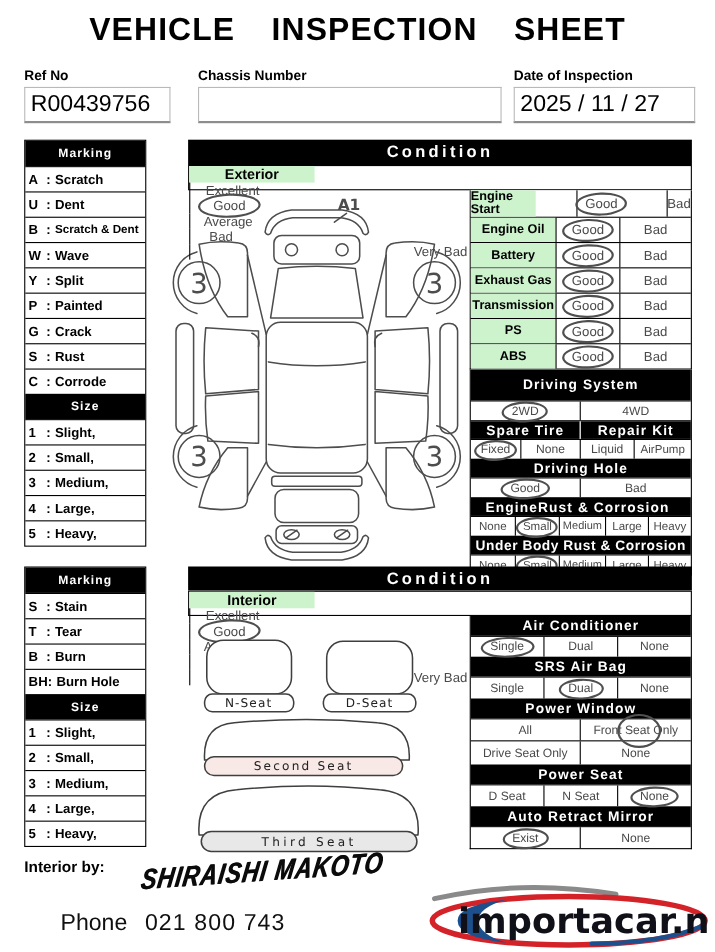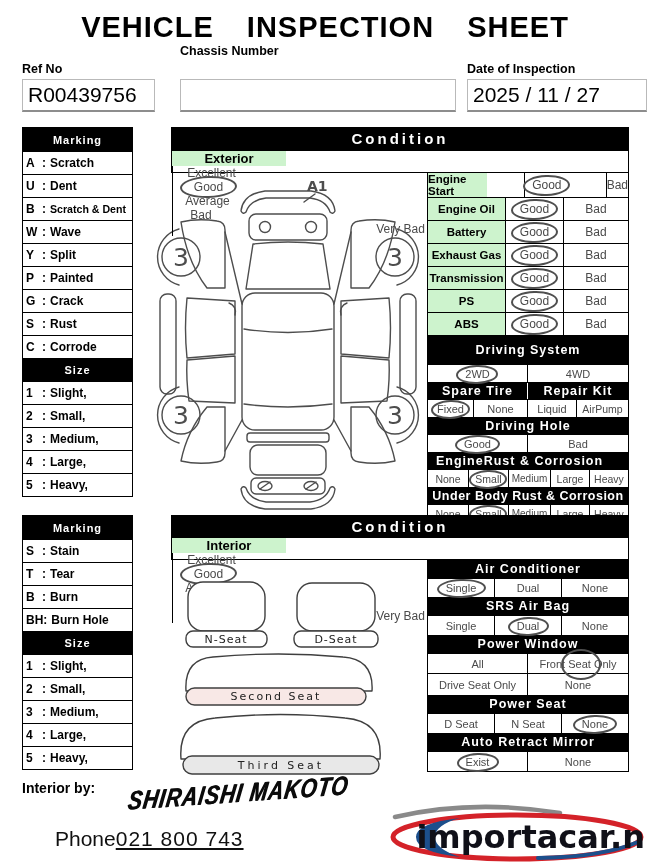--- a/index.html
+++ b/index.html
@@ -38,53 +38,53 @@
   .checks .mrow{flex:1;display:flex;border-top:1px solid #000;}
   .checks .mrow:first-child{border-top:none;gap:37px;}
   .checks .cell.green{font-size:11.5px;}
   
   .blk{position:absolute;left:427px;width:202px;border:1px solid #000;border-top:none;
        box-sizing:border-box;background:#fff;}
   .blk .bar{font-size:12.5px;letter-spacing:1px;}
   .blk .drow{display:flex;border-top:1px solid #000;box-sizing:border-box;}
   .blk .drow:first-child{border-top:none;}
   .blk .cell{font-size:11px;}
-  .bar.split{justify-content:flex-start;padding:0 14px 0 8px;}
+  .bar.split{justify-content:center;padding:0 14px 0 8px;}
   .barcell{border-left:1px solid #fff;}
   
   .circled{position:relative;display:inline-block;padding:0 1px;}
   .circled::after{content:"";position:absolute;top:-3px;bottom:-4px;left:-8px;right:-8px;
                   border:2.5px solid #4f4f4f;border-radius:50%;transform:rotate(-2deg);}
   .circled.wide::after{left:-13px;right:-13px;top:-4px;}
   .circled.sm::after{left:-5px;right:-5px;}
   .oval{position:absolute;border:2.5px solid #4f4f4f;border-radius:50%;}
   
   .inspected{position:absolute;left:22px;top:780px;font-size:14px;font-weight:700;}
   .signature{position:absolute;left:128px;top:789px;font-size:21px;font-weight:800;font-style:italic;
              transform:rotate(-4deg) skewX(-12deg) scaleY(1.25);transform-origin:left center;
              letter-spacing:1px;color:#0b0b0b;text-shadow:0.7px 0 #0b0b0b;white-space:nowrap;}
   .phone{position:absolute;left:55px;top:827px;font-size:21px;color:#101010;}
-  .phone .num{letter-spacing:1px;text-decoration:underline;}
+  .phone .num{margin-left:16px;letter-spacing:1px;}
   svg text{font-family:"DejaVu Sans",sans-serif;}
 </style>
 </head>
 <body>
 
 <div class="sheet">
 
   <div class="title">VEHICLE INSPECTION SHEET</div>
 
   <div class="flabel" style="left:22px;top:62px">Ref No</div>
   <div class="fbox" style="left:22px;top:79px;width:133px;height:33px">R00439756</div>
 
-  <div class="flabel" style="left:180px;top:44px">Chassis Number</div>
+  <div class="flabel" style="left:180px;top:62px">Chassis Number</div>
   <div class="fbox" style="left:180px;top:79px;width:276px;height:33px"></div>
 
   <div class="flabel" style="left:467px;top:62px">Date of Inspection</div>
-  <div class="fbox" style="left:467px;top:79px;width:180px;height:33px">2025 / 11 / 27</div>
+  <div class="fbox" style="left:467px;top:79px;width:165px;height:33px">2025 / 11 / 27</div>
 
   <div class="legend legend-ext" style="top:127px">
     <div class="bar">Marking</div>
     <div class="lrow">
         <span class="code">A</span>
         <span class="sep">:</span>
         <span class="lab">Scratch</span>
       </div>
     <div class="lrow">
         <span class="code">U</span>

